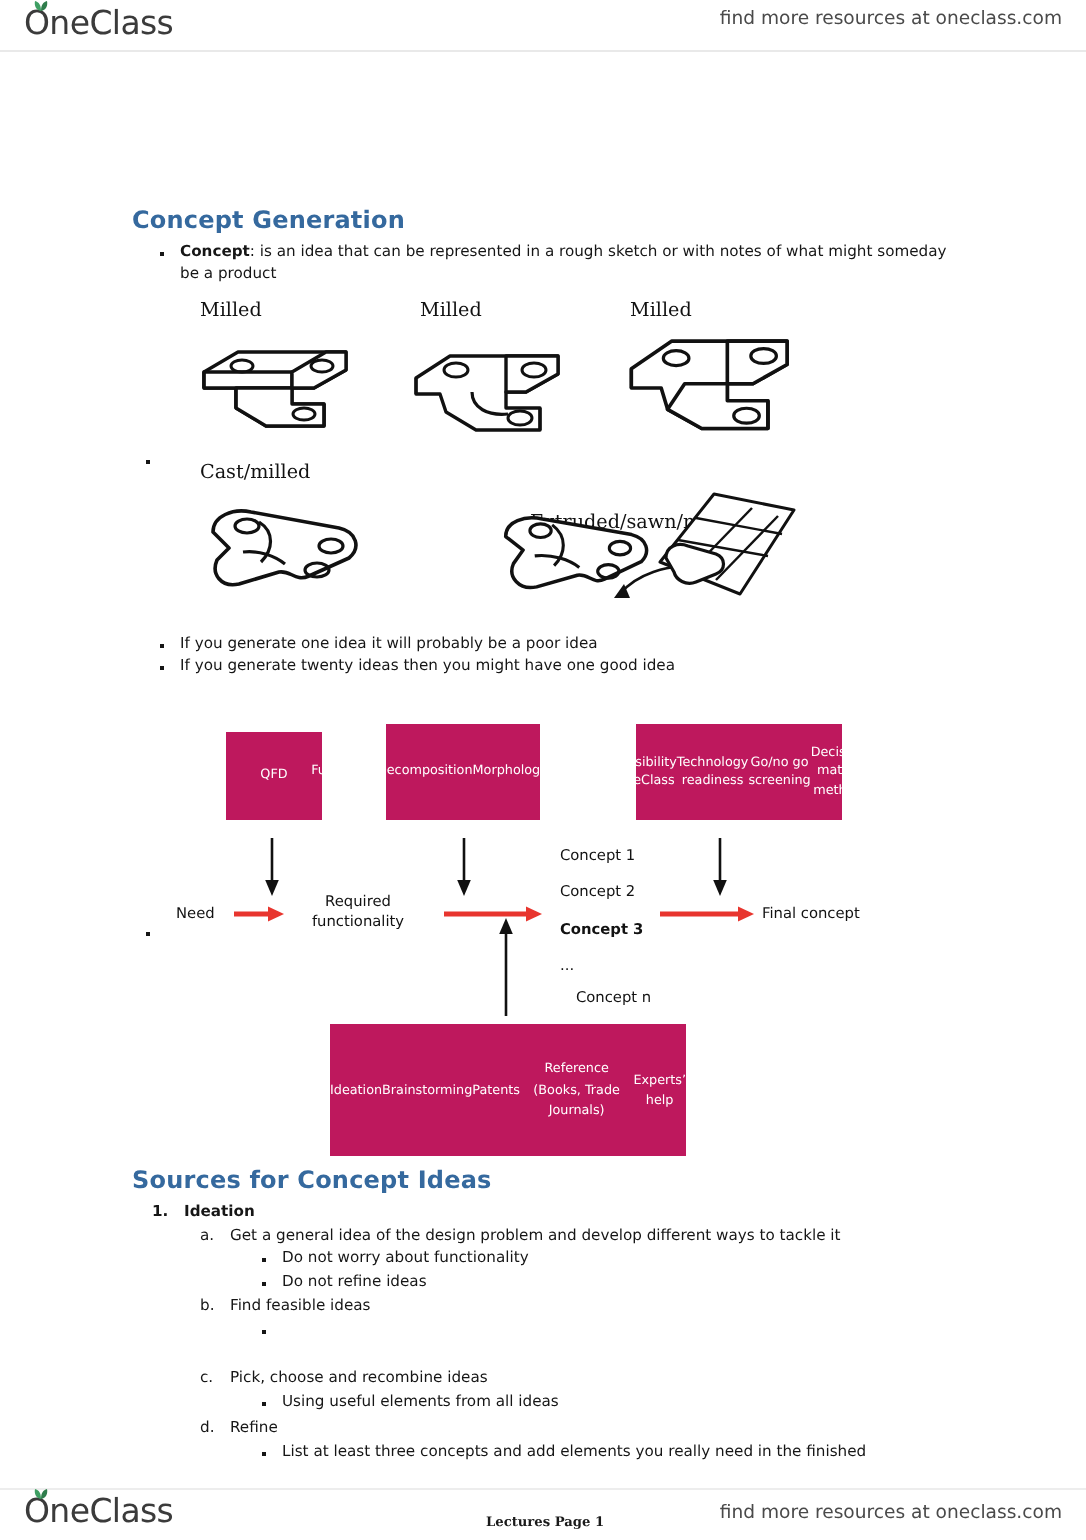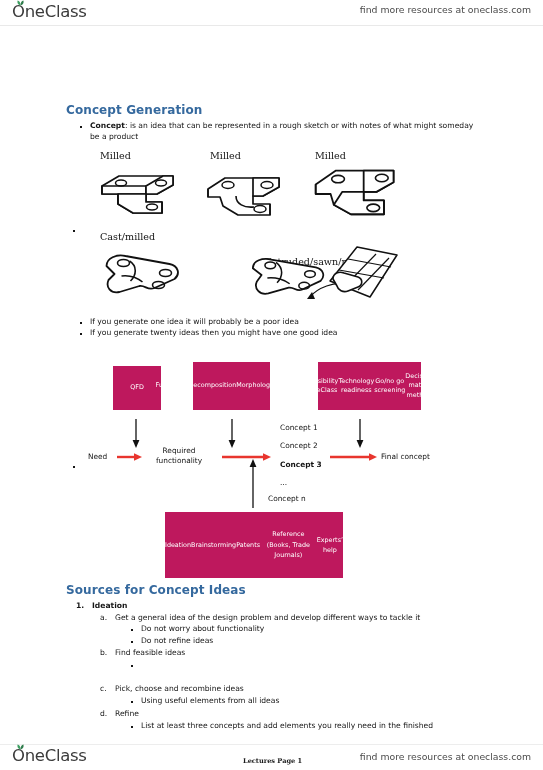--- a/index.html
+++ b/index.html
@@ -359,21 +359,21 @@
     </svg>
     <svg class="h-arrow" style="left:330px; top:452px;" width="48" height="10" viewBox="0 0 48 10">
       <path d="M0 5 L40 5" stroke="#e8352e" stroke-width="2.4" fill="none"></path>
       <path d="M39 1.2 L47 5 L39 8.8 Z" fill="#e8352e"></path>
     </svg>
 
     <div class="flow-label" style="left:280px; top:423px;">Concept 1</div>
     <div class="flow-label" style="left:280px; top:441px;">Concept 2</div>
     <div class="flow-label" style="left:280px; top:460px;font-weight:bold;">Concept 3</div>
     <div class="flow-label" style="left:280px; top:478px;">...</div>
-    <div class="flow-label" style="left:268px; top:494px;">Concept n</div>
+    <div class="flow-label" style="left:288px; top:494px;">Concept n</div>
 
     <svg class="v-arrow" style="left:248px; top:458px;" width="10" height="50" viewBox="0 0 10 50">
       <path d="M5 50 L5 8" stroke="#111111" stroke-width="1.3" fill="none"></path>
       <path d="M1.6 9 L5 1 L8.4 9 Z" fill="#111111"></path>
     </svg>
 
     <div class="pbox" style="left:165px; top:512px; width:178px; height:66px; line-height:10.5px;">
       <span>Ideation</span>
       <span>Brainstorming</span>
       <span>Patents</span>

